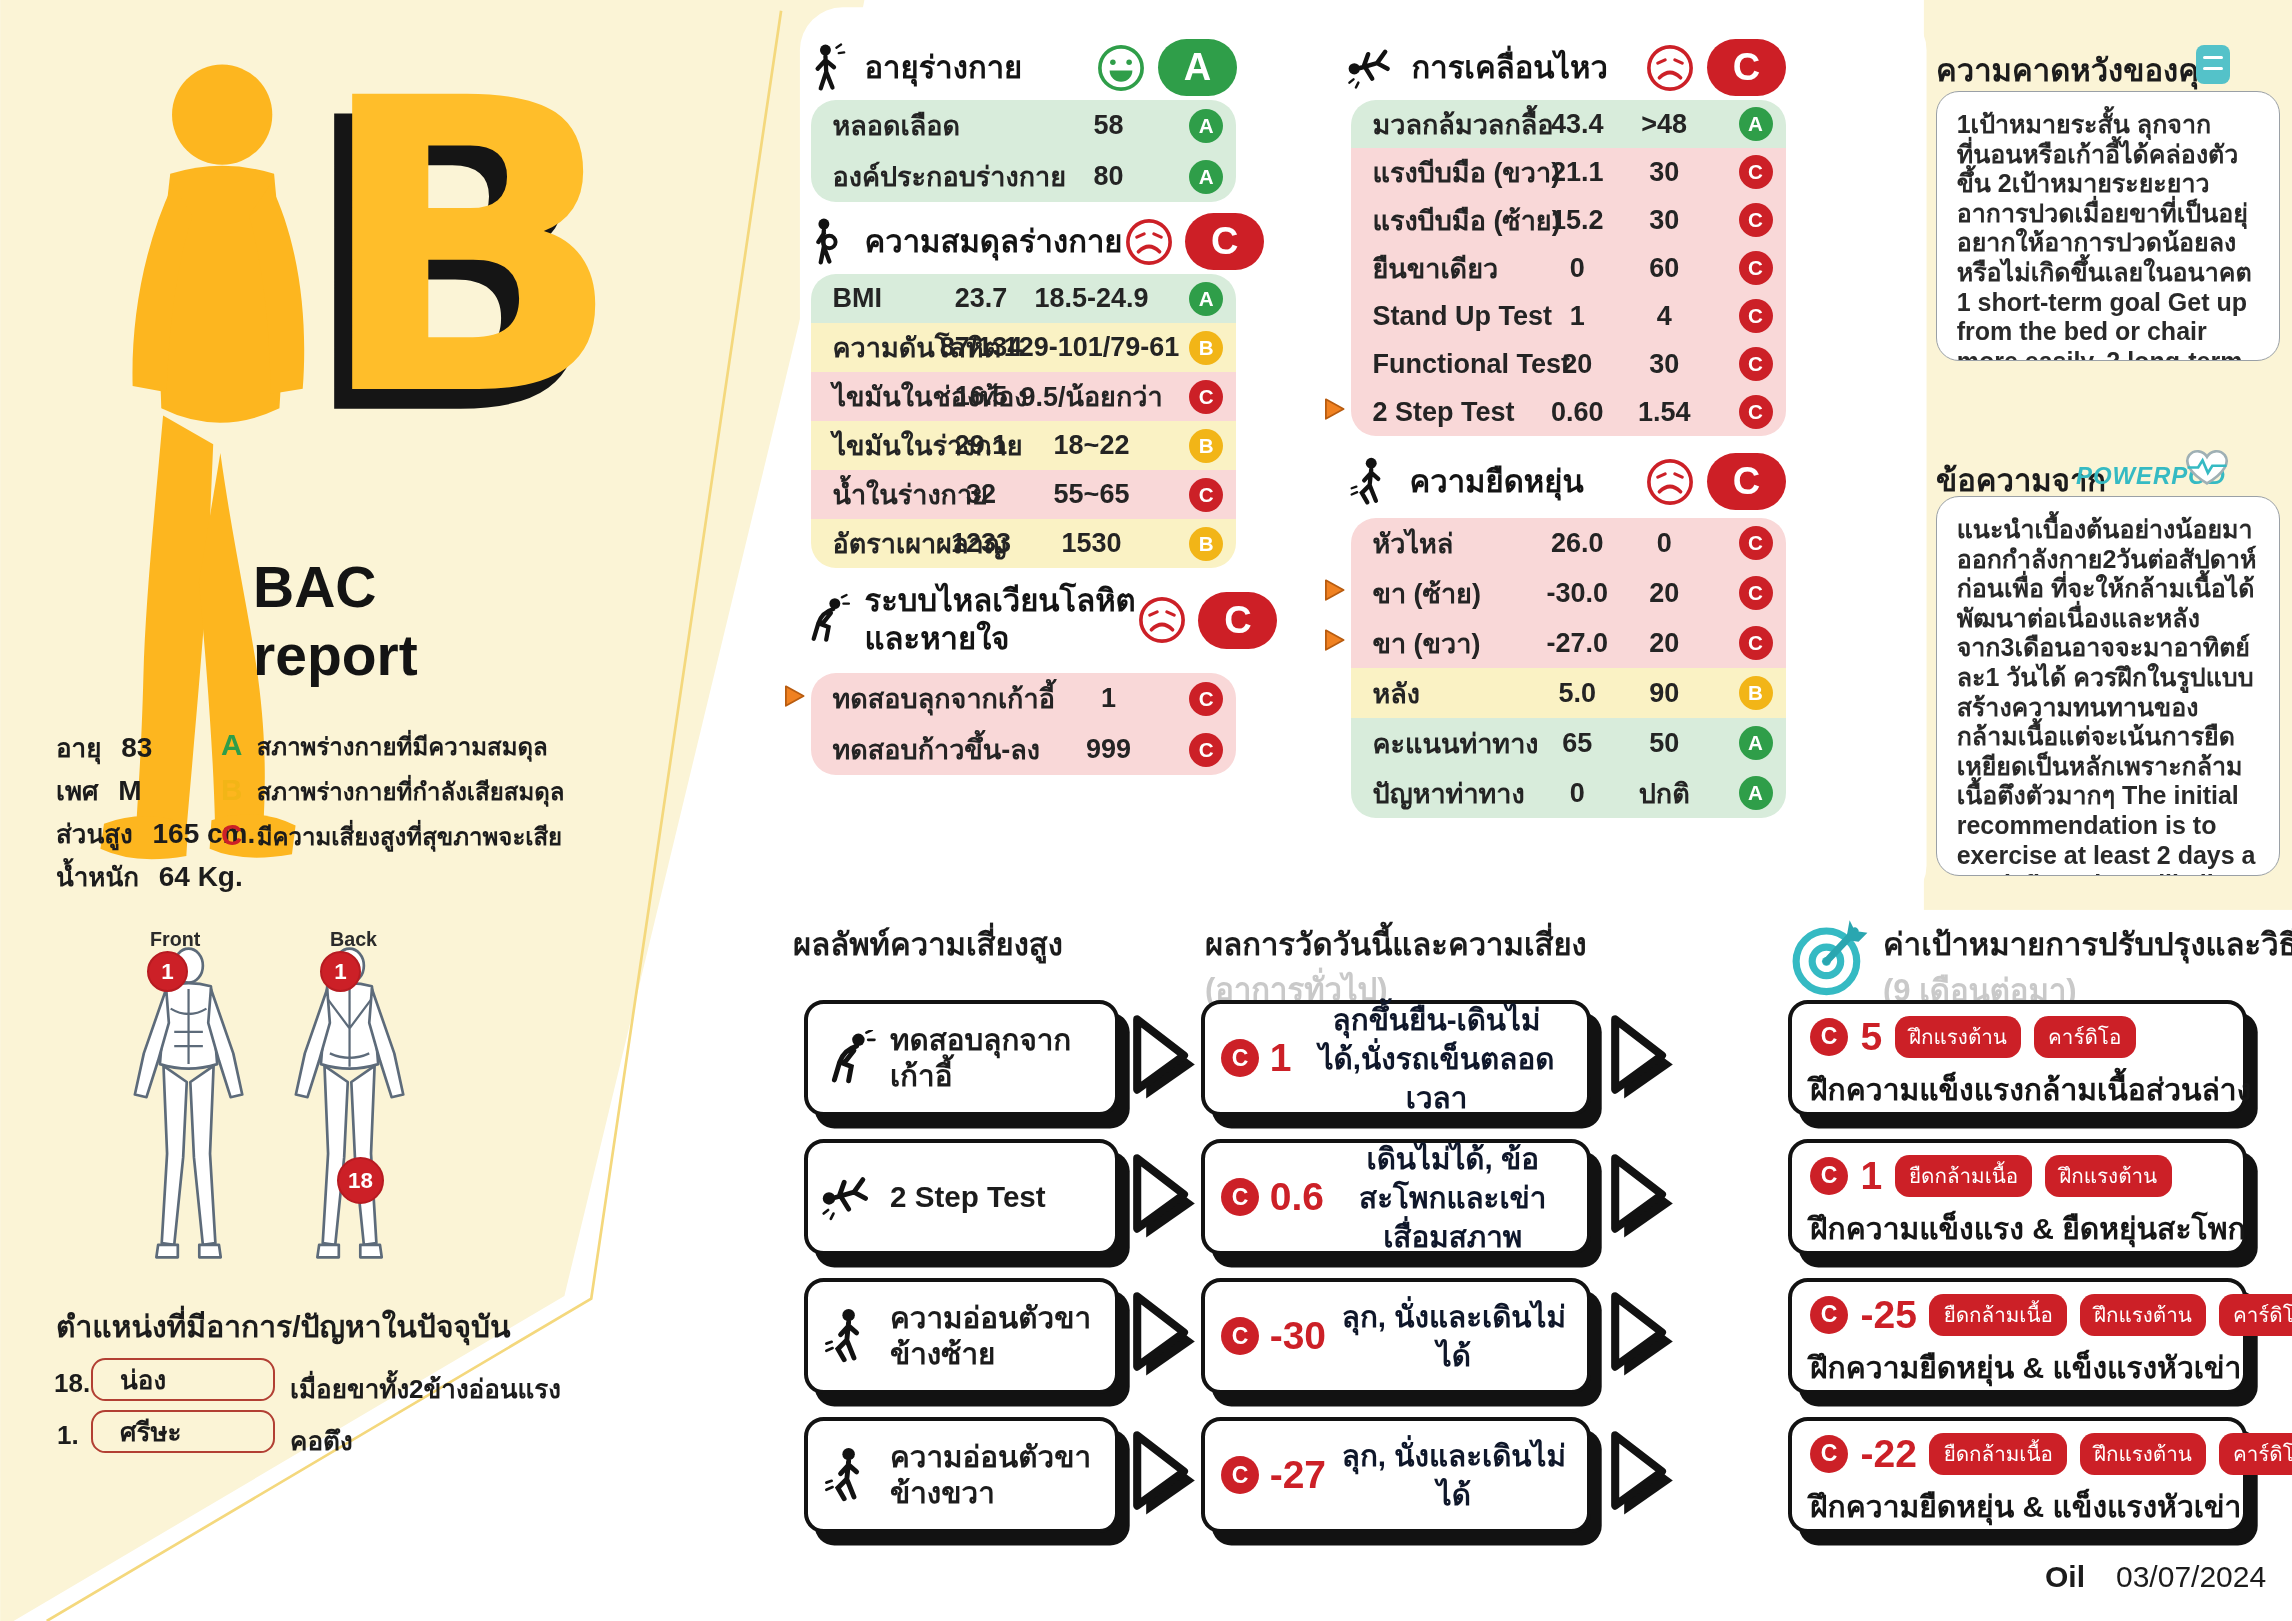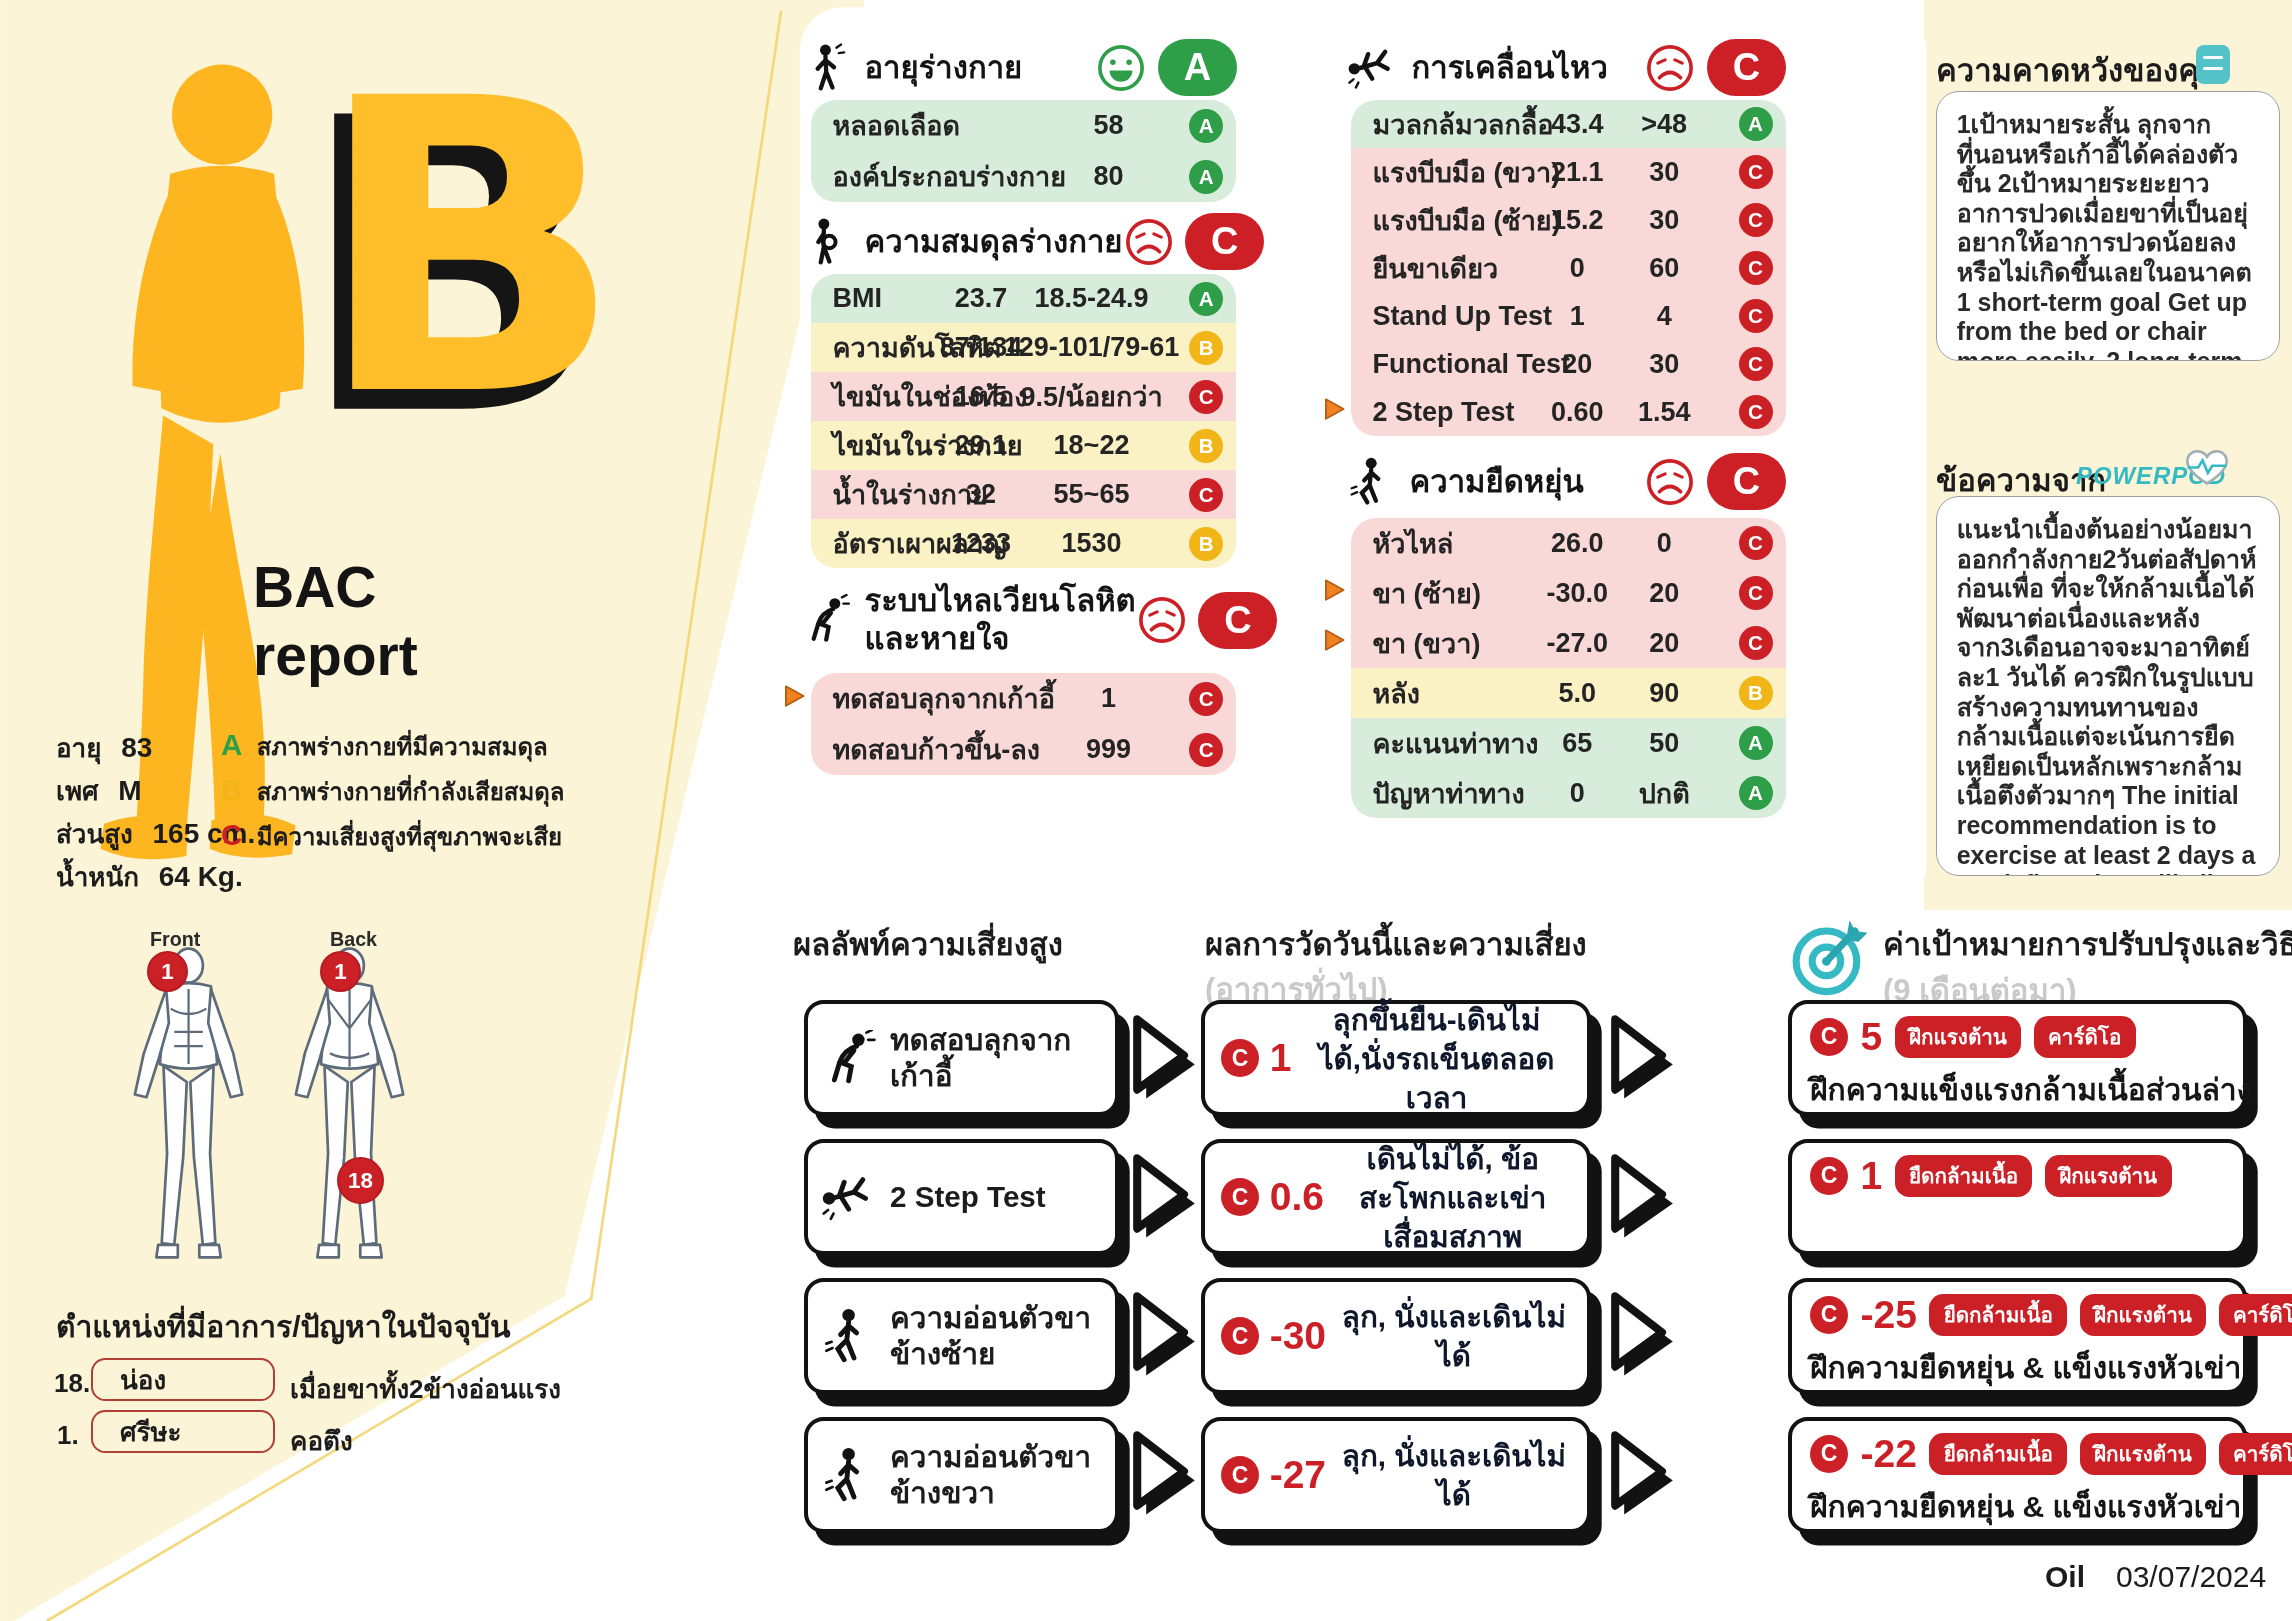--- a/index.html
+++ b/index.html
@@ -60,21 +60,21 @@
   .bhead{position:absolute;font-size:31px;font-weight:700;white-space:nowrap}
   .bsub{position:absolute;font-size:31px;font-weight:700;color:#C9C9C9;white-space:nowrap}
   .card{position:absolute;background:#fff;border:4.5px solid #121212;border-radius:19.7px;box-shadow:10.7px 12.5px 0 #121212;box-sizing:border-box}
   .lcard{display:flex;align-items:center;gap:12.5px;padding:0 12.5px;font-size:29.6px;font-weight:800;line-height:36px}
   .mcard{display:flex;align-items:center;gap:10.7px;padding:9px 16px}
   .m-num{font-size:39px;font-weight:800;color:#CC2027;white-space:nowrap}
   .m-txt{flex:1;text-align:center;font-size:29.6px;font-weight:800;line-height:39px;color:#0f172a}
   .rcard{padding:10.7px 18px}
   .r-line1{display:flex;align-items:center;gap:12.5px}
   .r-num{font-size:39px;font-weight:800;color:#CC2027;white-space:nowrap}
-  .tag{background:#CC2027;color:#fff;font-size:20.6px;font-weight:700;padding:4.5px 14.3px;border-radius:14.3px;white-space:nowrap}
+  .tag{background:#CC2027;color:#fff;font-size:20.6px;font-weight:400;padding:4.5px 14.3px;border-radius:14.3px;white-space:nowrap}
   .r-text{font-size:30px;font-weight:800;margin-top:7.2px;white-space:nowrap;color:#161616}
   .cbadge{width:38px;height:38px;border-radius:50%;background:#CC2027;color:#fff;display:flex;align-items:center;
           justify-content:center;font-size:23px;font-weight:800;flex:none}
   .arrow{position:absolute}
   .footer-name{position:absolute;font-size:30px;font-weight:700}
   .footer-date{position:absolute;font-size:30px;font-weight:400}
   .sic{flex:none}
 </style>
 </head>
 <body>
@@ -530,20 +530,21 @@
     <svg width="72" height="90" viewBox="0 0 80 100">
         <use href="#arrow-big"></use>
       </svg></div>
   <div class="card rcard" style="left:1788px;top:1139px;width:459px;height:116px">
     <div class="r-line1">
       <span class="cbadge">C</span>
       <span class="r-num">1</span>
       <span class="tag">ยืดกล้ามเนื้อ</span>
       <span class="tag">ฝึกแรงต้าน</span>
     </div>
+    <div class="r-text">ฝึกความแข็งแรง &amp; ยืดหยุ่นสะโพก</div>
   </div>
 
   <div class="card lcard" style="left:804px;top:1278px;width:315px;height:116px">
     <svg class="sic" width="57" height="57" viewBox="0 0 64 64">
         <use href="#i-legflex"></use>
       </svg>
     <div>ความอ่อนตัวขาข้างซ้าย</div>
   </div>
   <div class="arrow" style="left:1130px;top:1291px">
     <svg width="72" height="90" viewBox="0 0 80 100">

